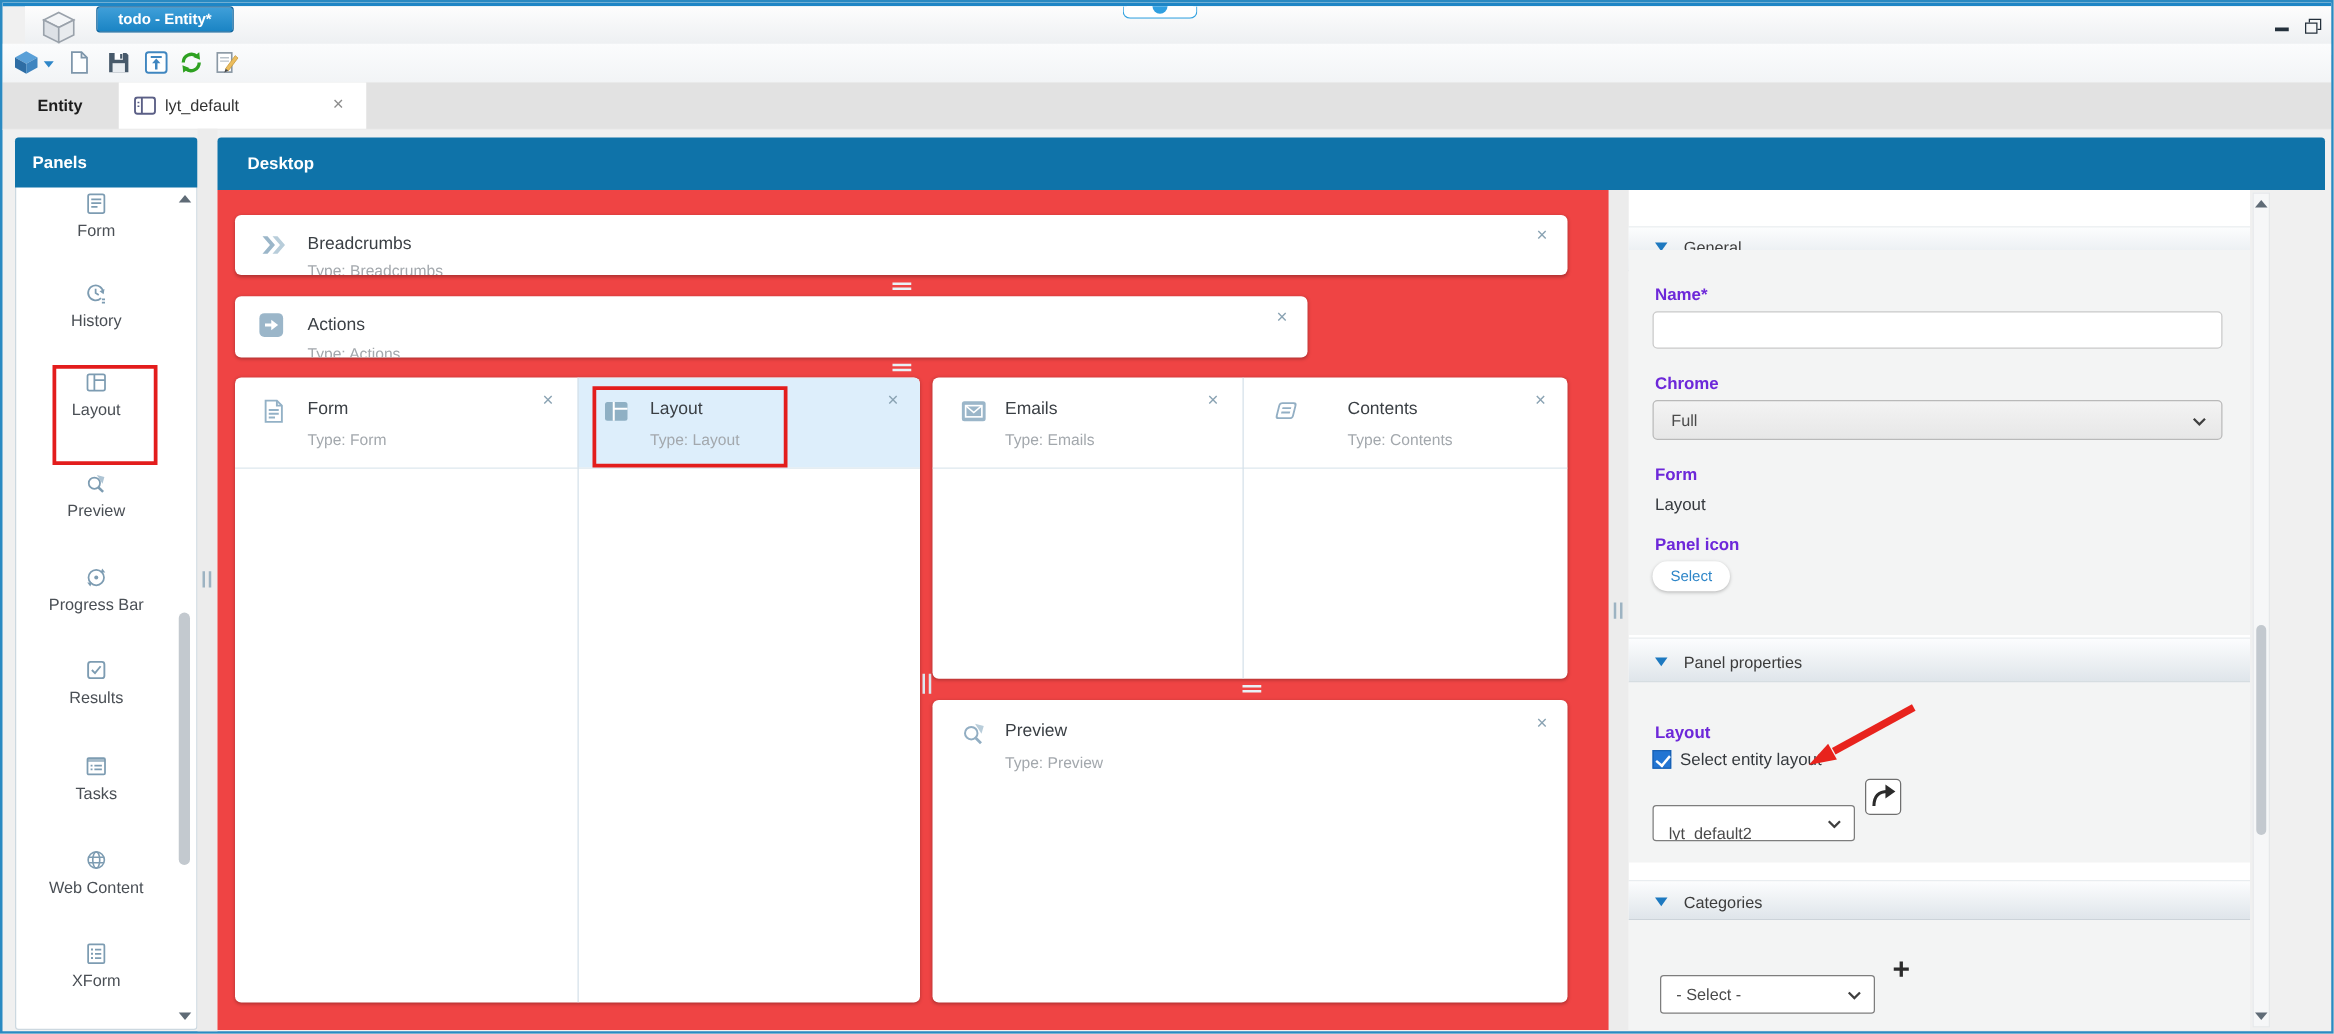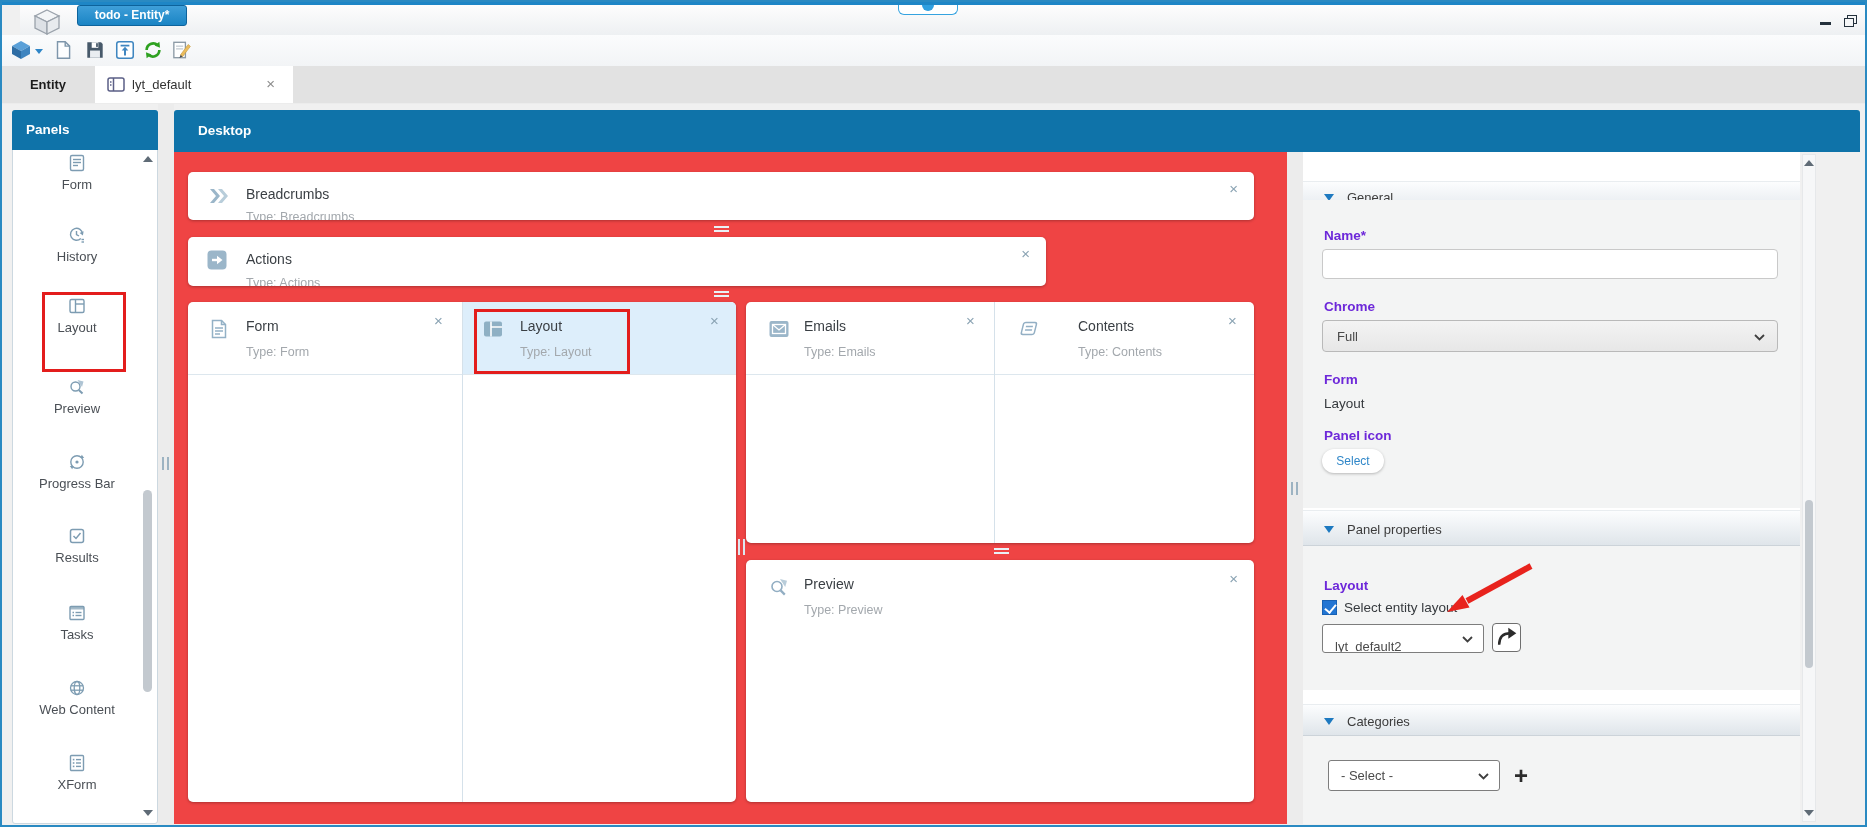--- a/index.html
+++ b/index.html
@@ -69,21 +69,21 @@
   .props-bg{left:1301px;top:150px;width:497px;height:672px;background:#fff;}
   .sec-hd{left:1301px;width:497px;background:linear-gradient(#fcfdfe,#dfe5ea);border-top:1px solid #e9edf0;border-bottom:1px solid #ccd3d9;box-sizing:border-box;cursor:pointer;}
   .sec-tri{position:absolute;left:21px;width:0;height:0;border-left:5px solid transparent;border-right:5px solid transparent;border-top:7px solid #1d79c0;}
   .sec-title{position:absolute;left:44px;font-size:13px;color:#3c3c3c;}
   .sec-body{left:1301px;width:497px;background:#f3f4f4;}
   .f-label{position:absolute;font-size:13.5px;font-weight:bold;color:#6d28d9;}
   .f-value{position:absolute;font-size:13.5px;color:#363a3e;}
   .f-input{position:absolute;box-sizing:border-box;background:#fff;border:1px solid #c9c9c9;border-radius:4px;font-family:"Liberation Sans",sans-serif;font-size:13px;padding:0 10px;color:#333;}
   .f-select{position:absolute;box-sizing:border-box;border-radius:4px;font-size:13px;color:#4a4a4a;cursor:pointer;overflow:hidden;}
   .sel-gray{background:linear-gradient(#f3f3f3,#e7e7e7);border:1px solid #b9b9b9;}
-  .sel-white{background:#fff;border:1px solid #7d7d7d;border-radius:3px;}
+  .sel-white{background:#fff;border:1px solid #7d7d7d;border-radius:3px;margin-top:20px;}
   .chev{position:absolute;width:11px;height:7px;}
   .pill{position:absolute;background:#fff;border-radius:12px;box-shadow:0 1px 3px rgba(0,0,0,.25);
     color:#2e86c8;font-size:12px;text-align:center;cursor:pointer;}
   .cbox{position:absolute;width:15px;height:15px;background:#2275d3;border:1px solid #1861b4;box-sizing:border-box;cursor:pointer;}
   .cbox i{position:absolute;left:4px;top:1px;width:5px;height:9px;border-right:2px solid #fff;border-bottom:2px solid #fff;transform:rotate(40deg);}
   .arrow-btn{position:absolute;width:29px;height:29px;background:#fff;border:1px solid #6f6f6f;border-radius:4px;box-sizing:border-box;cursor:pointer;}
   .plus{position:absolute;font-size:24px;font-weight:bold;color:#2b2b2b;cursor:pointer;line-height:22px;}
   
   .r-scroll{left:1800px;top:152px;width:14px;height:668px;background:#f6f7f8;border:1px solid #e6e8ea;box-sizing:border-box;}
   .r-thumb{position:absolute;left:2px;top:345px;width:8px;height:168px;background:#c3c9cf;border-radius:4px;cursor:grab;}

